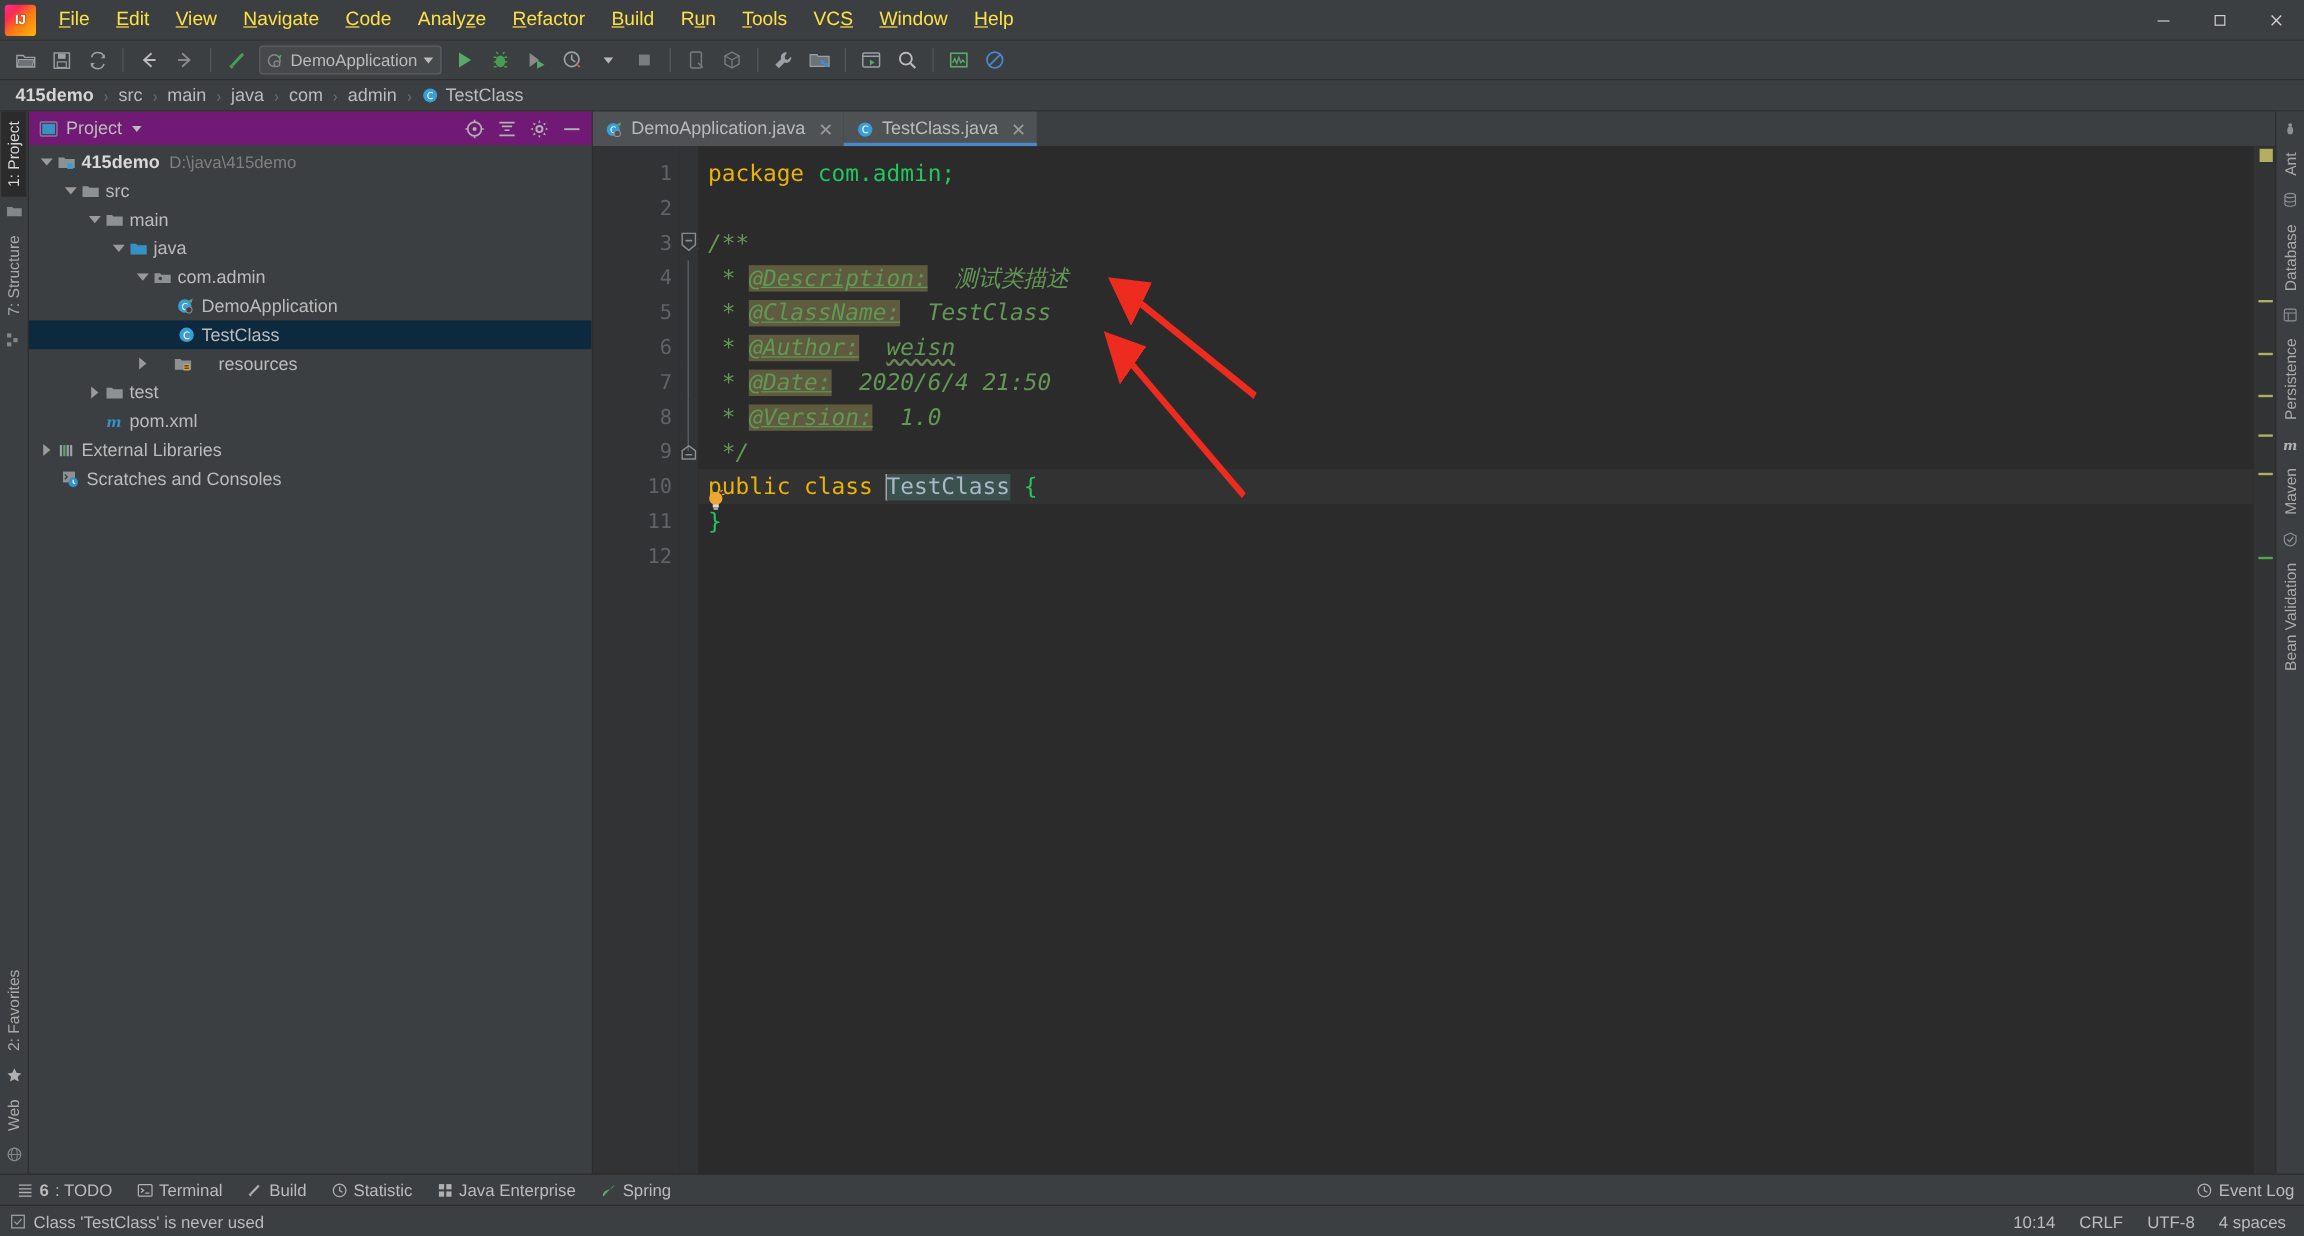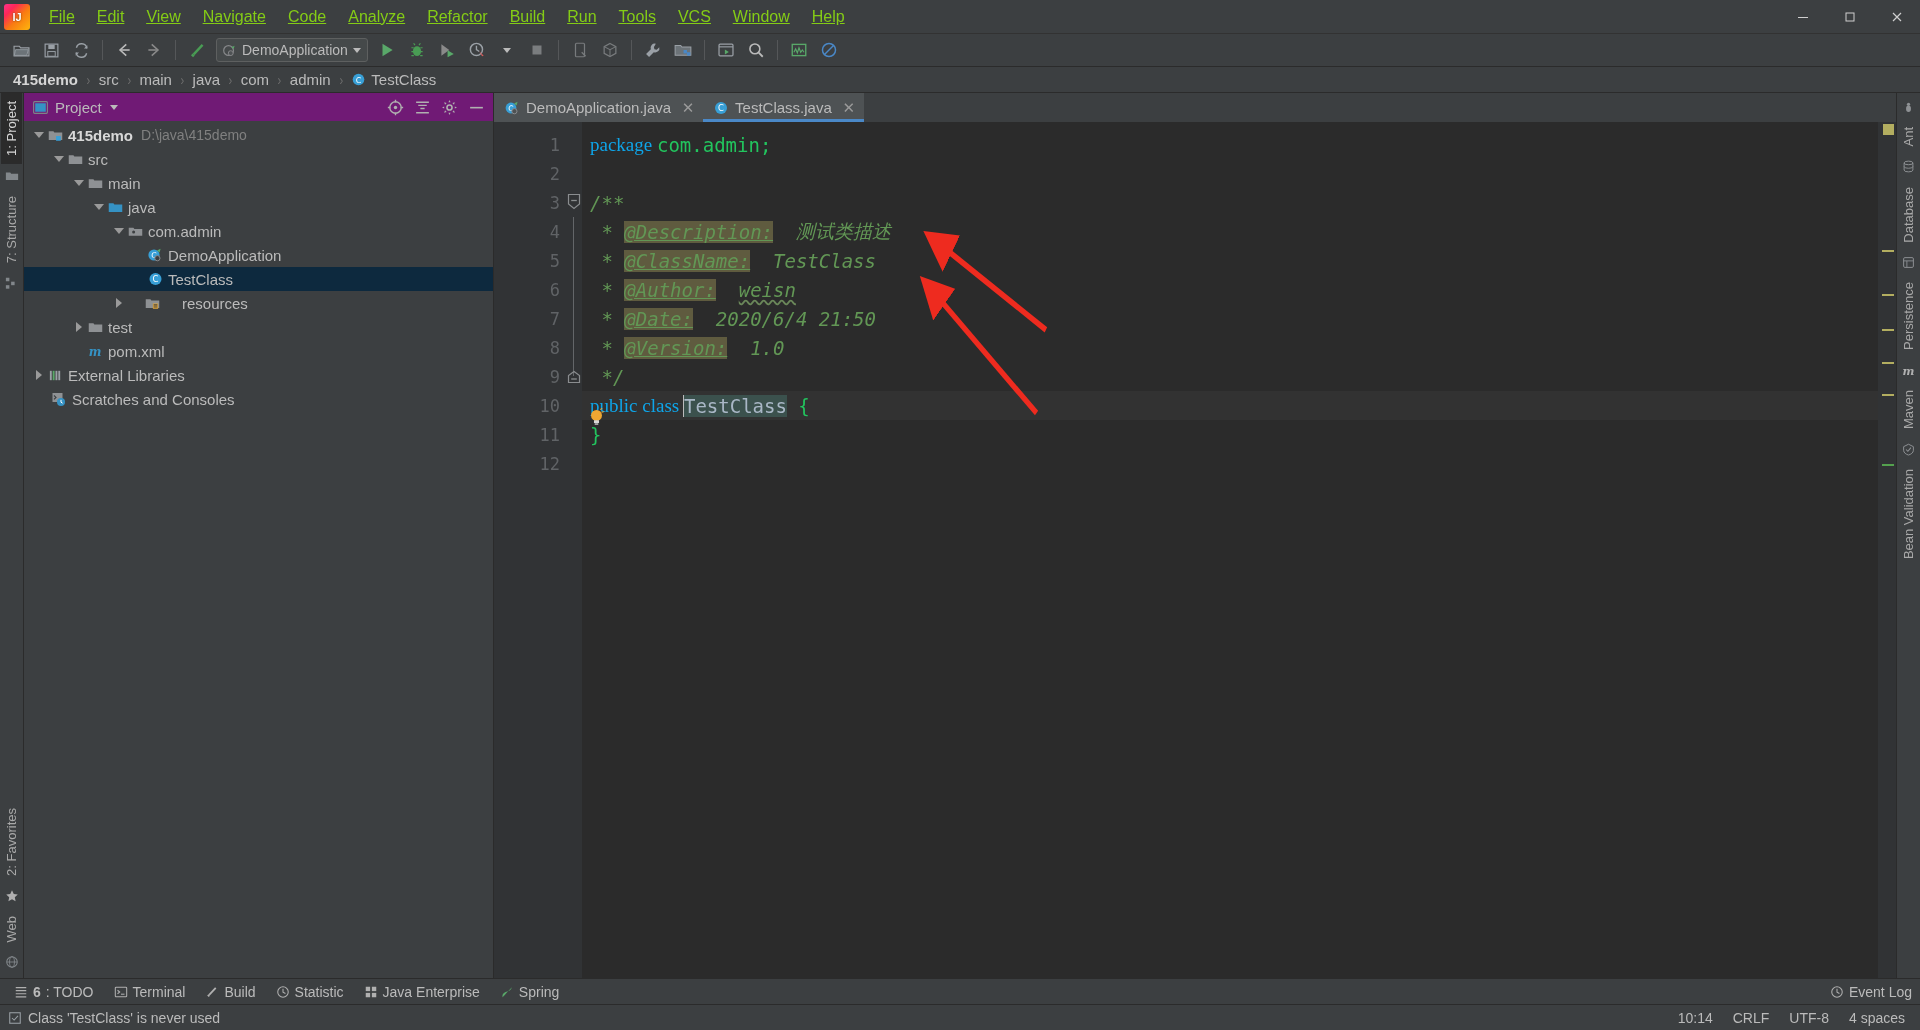--- a/index.html
+++ b/index.html
@@ -40,27 +40,26 @@
     position: absolute; left: 0; right: 0; top: 0; bottom: 0;
     display: flex; align-items: center; justify-content: center;
     color: #fff; font-size: 11px; font-weight: bold;
     font-family: "Liberation Sans", sans-serif;
     text-shadow: 0 0 2px rgba(0,0,0,.6);
   }
   .menu {
     display: flex; align-items: center; height: 100%;
   }
   .menu-item {
-    color: #84cc16;
+    color: #fde047;
     font-size: 16px;
     padding: 3px 11px;
     line-height: 20px;
     white-space: nowrap;
     cursor: default;
-    text-decoration: underline;
   }
   .menu-item u { text-decoration: underline; }
   .win-title {
     position: absolute;
     left: 0; right: 0;
     text-align: center;
     color: #a9a9a9;
     font-size: 16px;
     pointer-events: none;
   }
@@ -319,21 +318,21 @@
   .cline {
     height: 29px;
     display: flex; align-items: center;
     font-family: "DejaVu Sans Mono", monospace;
     font-size: 19px;
     white-space: pre;
     padding-left: 8px;
     color: #a9b7c6;
   }
   .cline.caretline { background: #323232; }
-  .kw { color: #0ea5e9; font-family: Liberation Serif, serif; }
+  .kw { color: #eab308; }
   .ident { color: #22c55e; }
   .cmt { color: #629755; font-style: italic; }
   .cmt-tag {
     color: #629755; font-style: italic;
     background: #5f5b3f;
     text-decoration: underline;
   }
   .cmt-val { color: #629755; font-style: italic; }
   .cmt-val.spell { text-decoration: underline wavy #6a8759; text-underline-offset: 3px;}
   .classname { color: #a9b7c6; }

